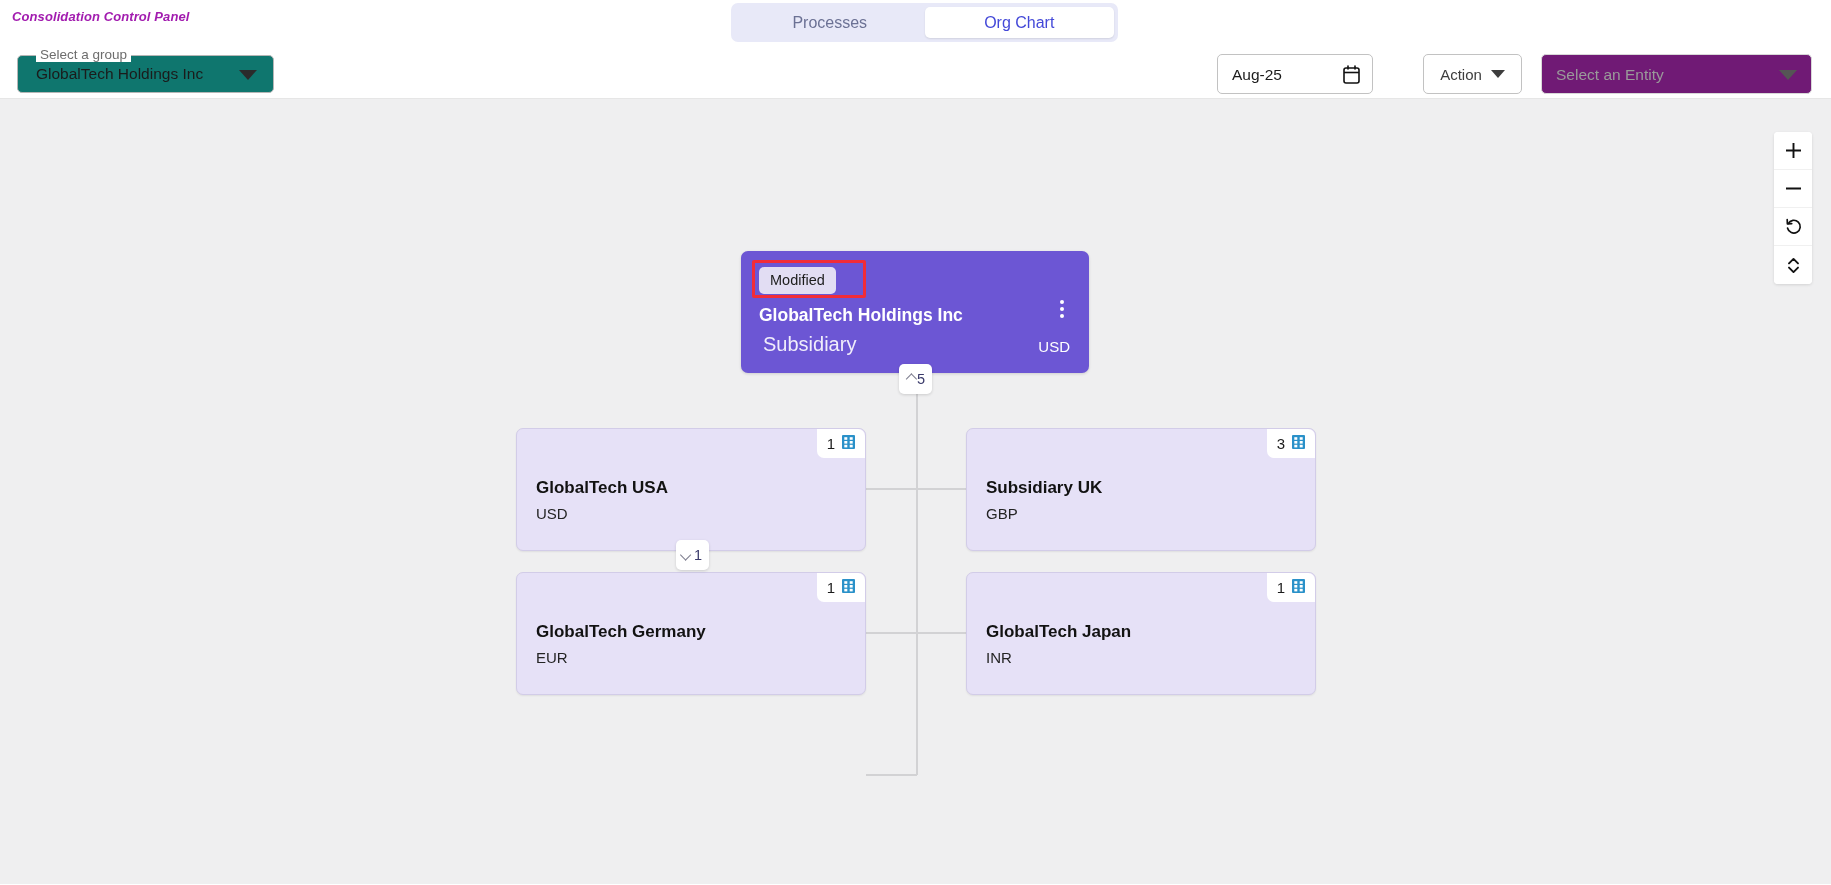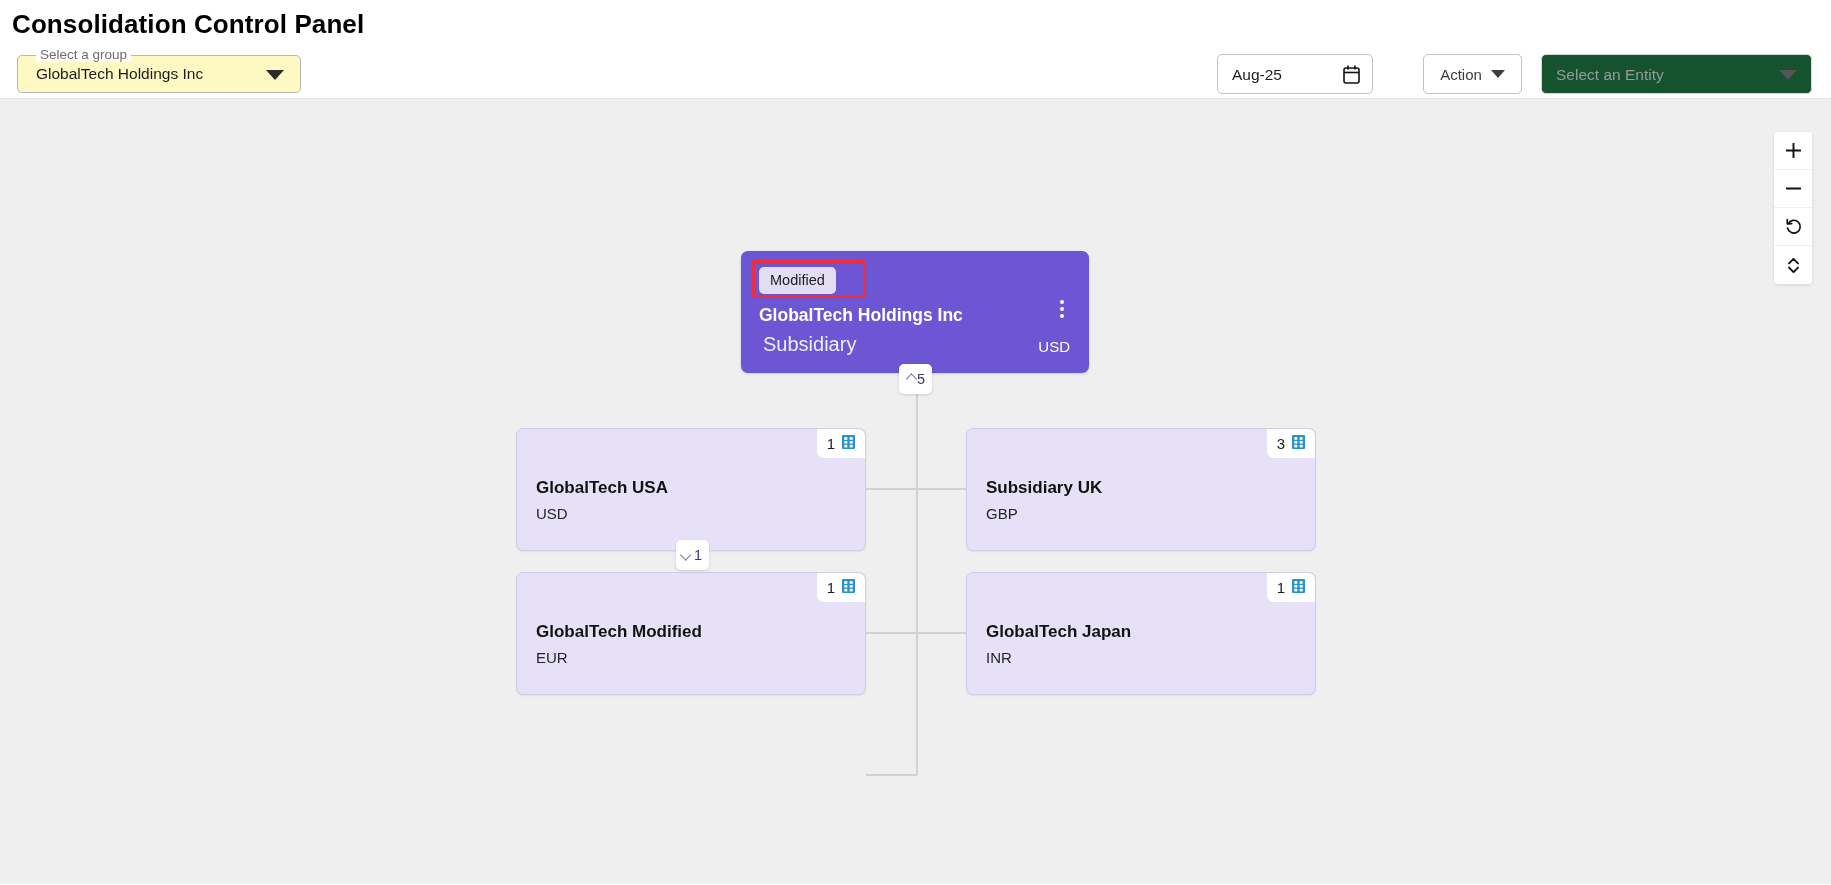--- a/index.html
+++ b/index.html
@@ -14,24 +14,25 @@
   .app-header {
     position: relative;
     height: 47px;
     background: #ffffff;
     display: flex;
     align-items: center;
   }
   .page-title {
     position: absolute;
     left: 12px; top: 9px;
-    font-size: 26px;
+    font-size: 13px;
     font-weight: bold;
-    color: #000000;
+    color: #a21caf;
     letter-spacing: .1px;
+    font-style: italic;
   }
   .tab-group {
     position: absolute;
     left: 731px; top: 3px;
     display: flex;
     background: #e8e9f8;
     border-radius: 7px;
     padding: 4px;
     width: 387px;
     height: 39px;
@@ -60,24 +61,24 @@
 
   
   .toolbar {
     position: relative;
     height: 52px;
     background: #ffffff;
   }
   .group-select {
     position: absolute;
     left: 17px; top: 8px;
-    width: 284px; height: 38px;
+    width: 257px; height: 38px;
     border: 1px solid #b6b6b6;
     border-radius: 5px;
-    background: #fef9c3;
+    background: #0f766e;
     cursor: pointer;
   }
   .group-select .float-label {
     position: absolute;
     left: 18px; top: -9px;
     background: #ffffff;
     padding: 0 4px;
     font-size: 13.5px;
     color: #6d6d6d;
   }
@@ -135,21 +136,21 @@
     border-left-width: 7px; border-right-width: 7px; border-top-width: 8px;
     border-top-color: #3d3d3d;
   }
 
   .entity-select {
     position: absolute;
     left: 1541px; top: 7px;
     width: 271px; height: 40px;
     border: 1px solid #d8d8d8;
     border-radius: 5px;
-    background: #14532d;
+    background: #701a75;
     cursor: pointer;
   }
   .entity-select .ph {
     position: absolute;
     left: 14px; top: 11px;
     font-size: 15.5px;
     color: #9a9a9a;
   }
   .entity-select .caret {
     position: absolute;
@@ -309,20 +310,24 @@
   }
   .chev.up { transform: rotate(135deg) translate(-1px,-1px); }
   .chev.down { transform: rotate(-45deg) translate(-1px,-1px); }
 </style>
 </head>
 <body>
 
 <div class="app-header">
   <div class="page-title">Consolidation Control Panel</div>
 
+  <div class="tab-group">
+    <div class="tab">Processes</div>
+    <div class="tab active">Org Chart</div>
+  </div>
   <div class="header-divider"></div>
 </div>
 
 <div class="toolbar">
 
   <div class="group-select">
     <span class="float-label">Select a group</span>
     <span class="sel-value">GlobalTech Holdings Inc</span>
     <span class="caret"></span>
   </div>
@@ -429,21 +434,21 @@
             <rect x="1" y="1" width="13" height="14" rx="1" fill="#2a91c9"></rect>
             <rect x="3.3" y="3.2" width="3" height="2.6" fill="#fff"></rect>
             <rect x="8.7" y="3.2" width="3" height="2.6" fill="#fff"></rect>
             <rect x="3.3" y="7" width="3" height="2.6" fill="#fff"></rect>
             <rect x="8.7" y="7" width="3" height="2.6" fill="#fff"></rect>
             <rect x="3.3" y="10.8" width="3" height="2.6" fill="#fff"></rect>
             <rect x="8.7" y="10.8" width="3" height="2.6" fill="#fff"></rect>
           </svg>
       </span>
     </span>
-    <span class="child-title">GlobalTech Modified</span>
+    <span class="child-title">GlobalTech Germany</span>
     <span class="child-cur">EUR</span>
   </div>
 
   <div class="node child" style="left:966px; top:473px; width:350px; height:123px;">
     <span class="count-badge">
       <span>1</span>
       <span>
         <svg width="15" height="16" viewBox="0 0 15 16">
             <rect x="1" y="1" width="13" height="14" rx="1" fill="#2a91c9"></rect>
             <rect x="3.3" y="3.2" width="3" height="2.6" fill="#fff"></rect>

